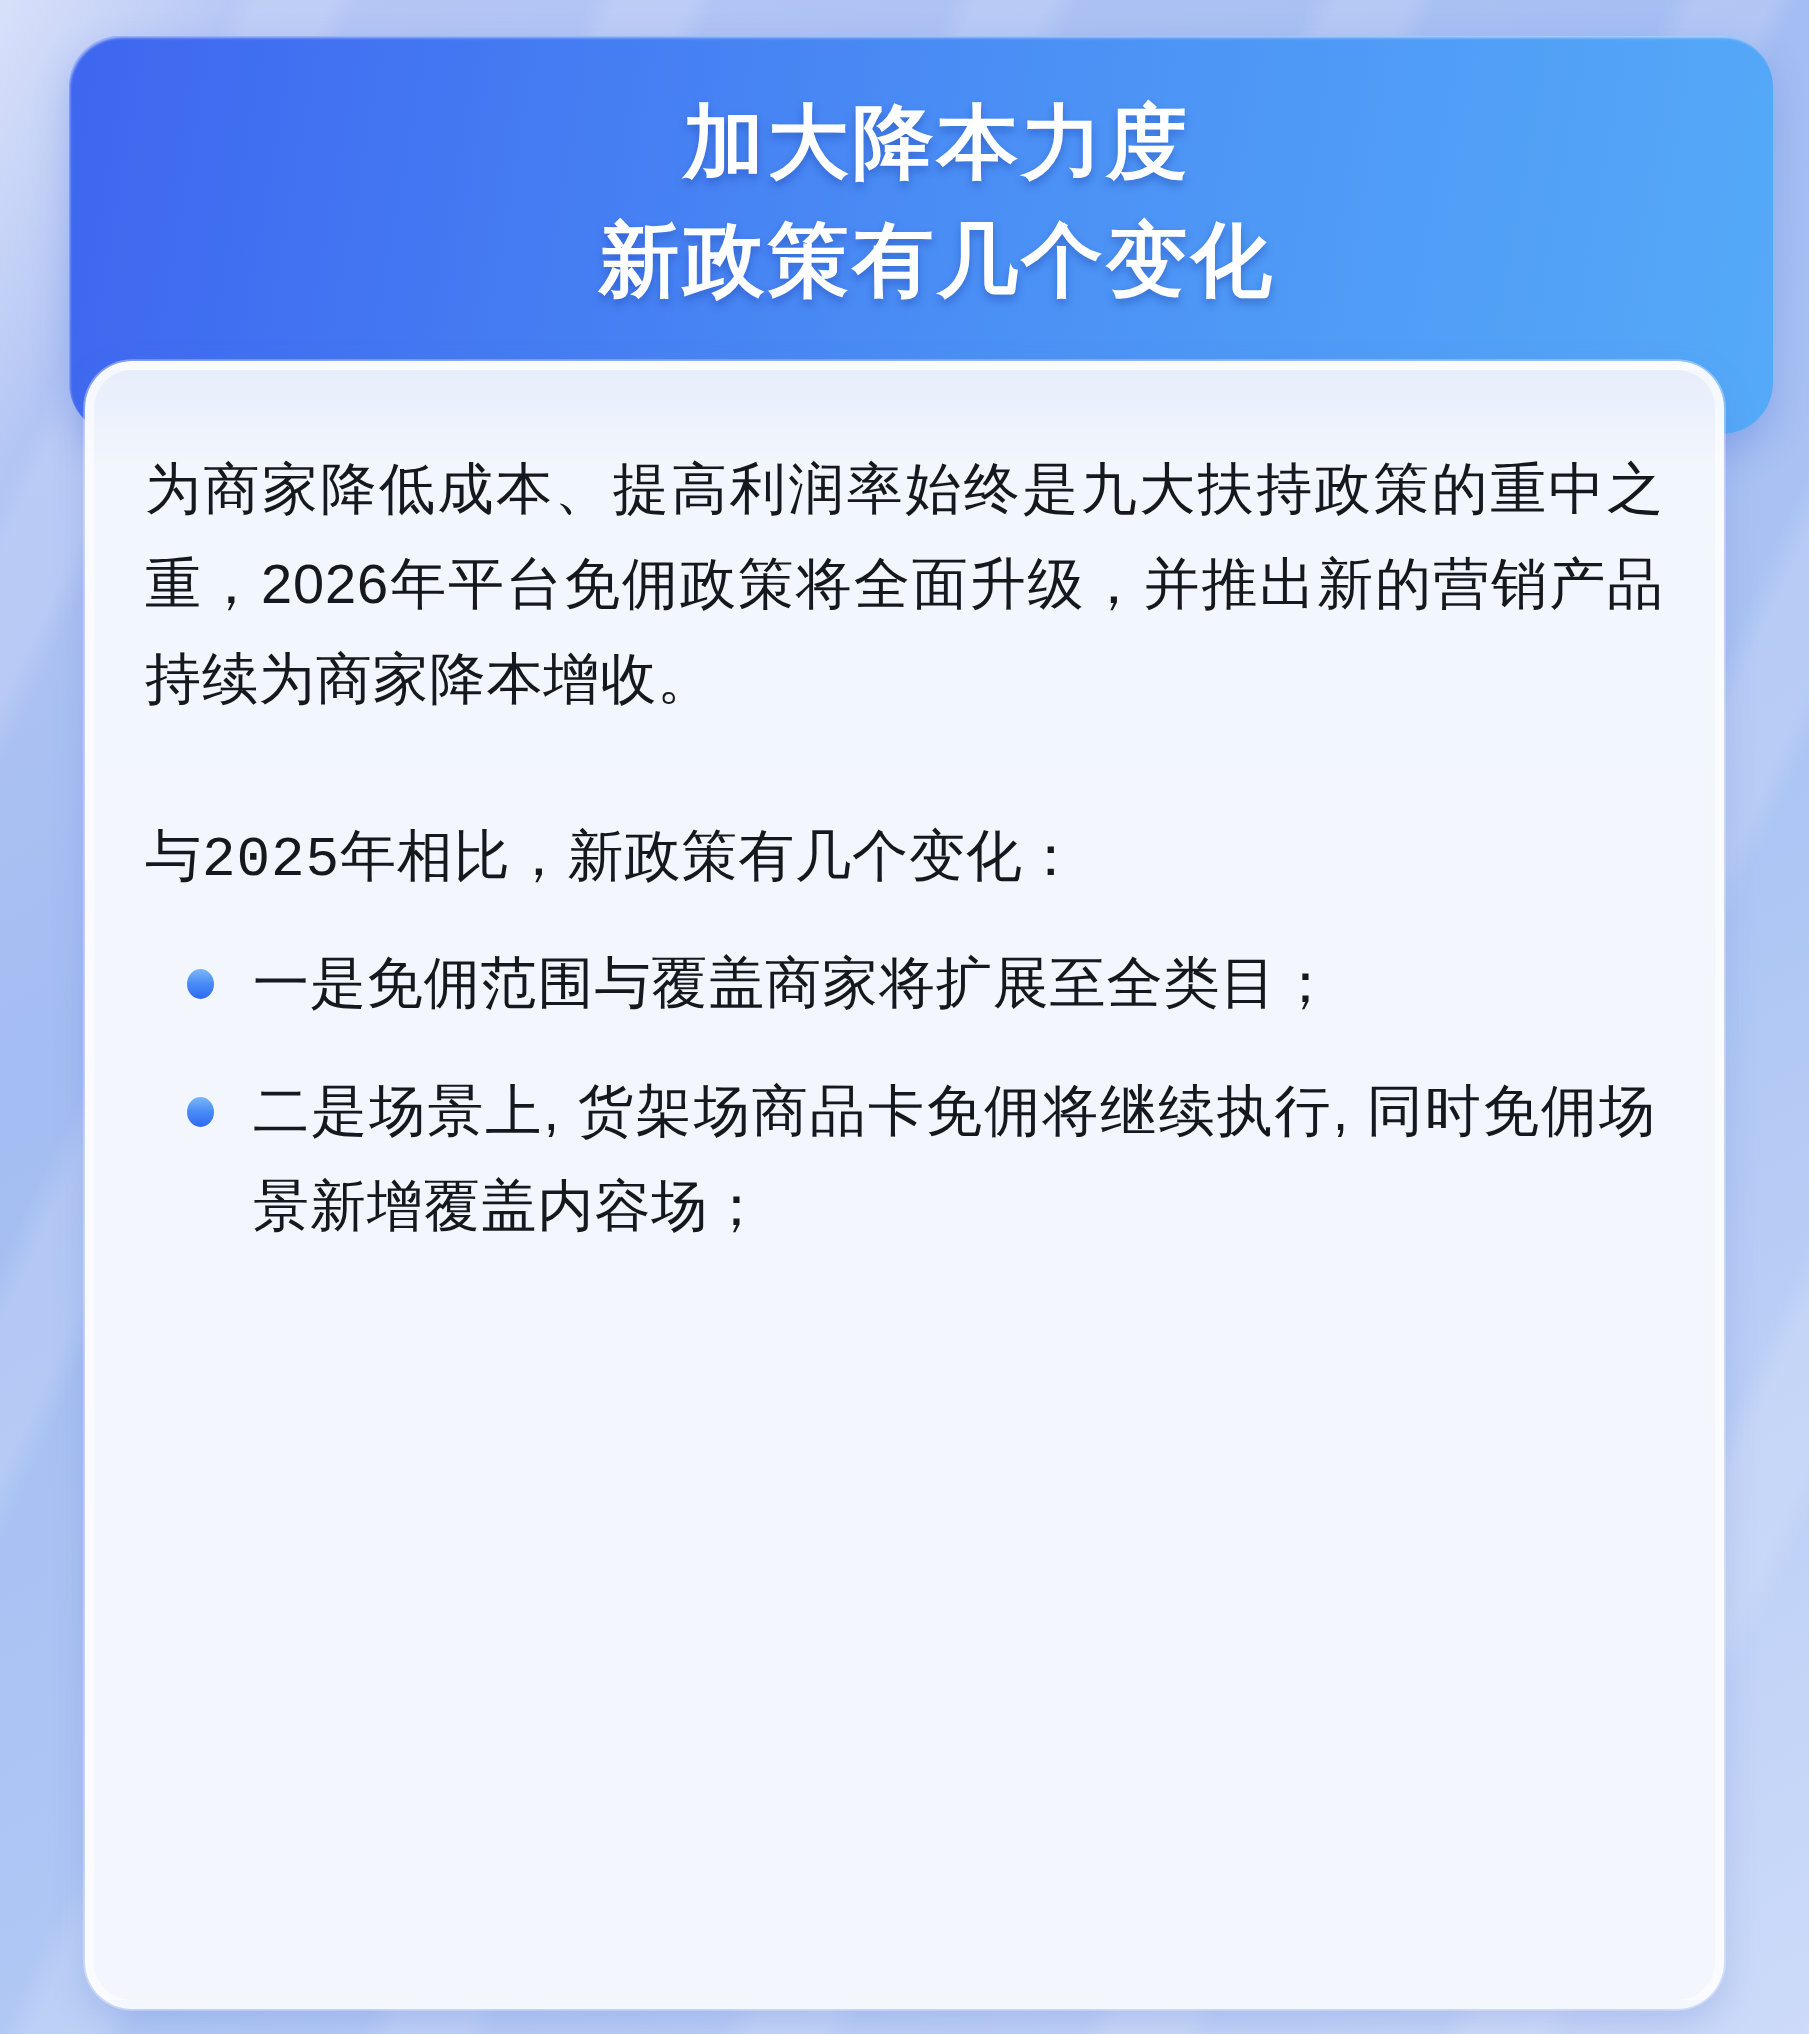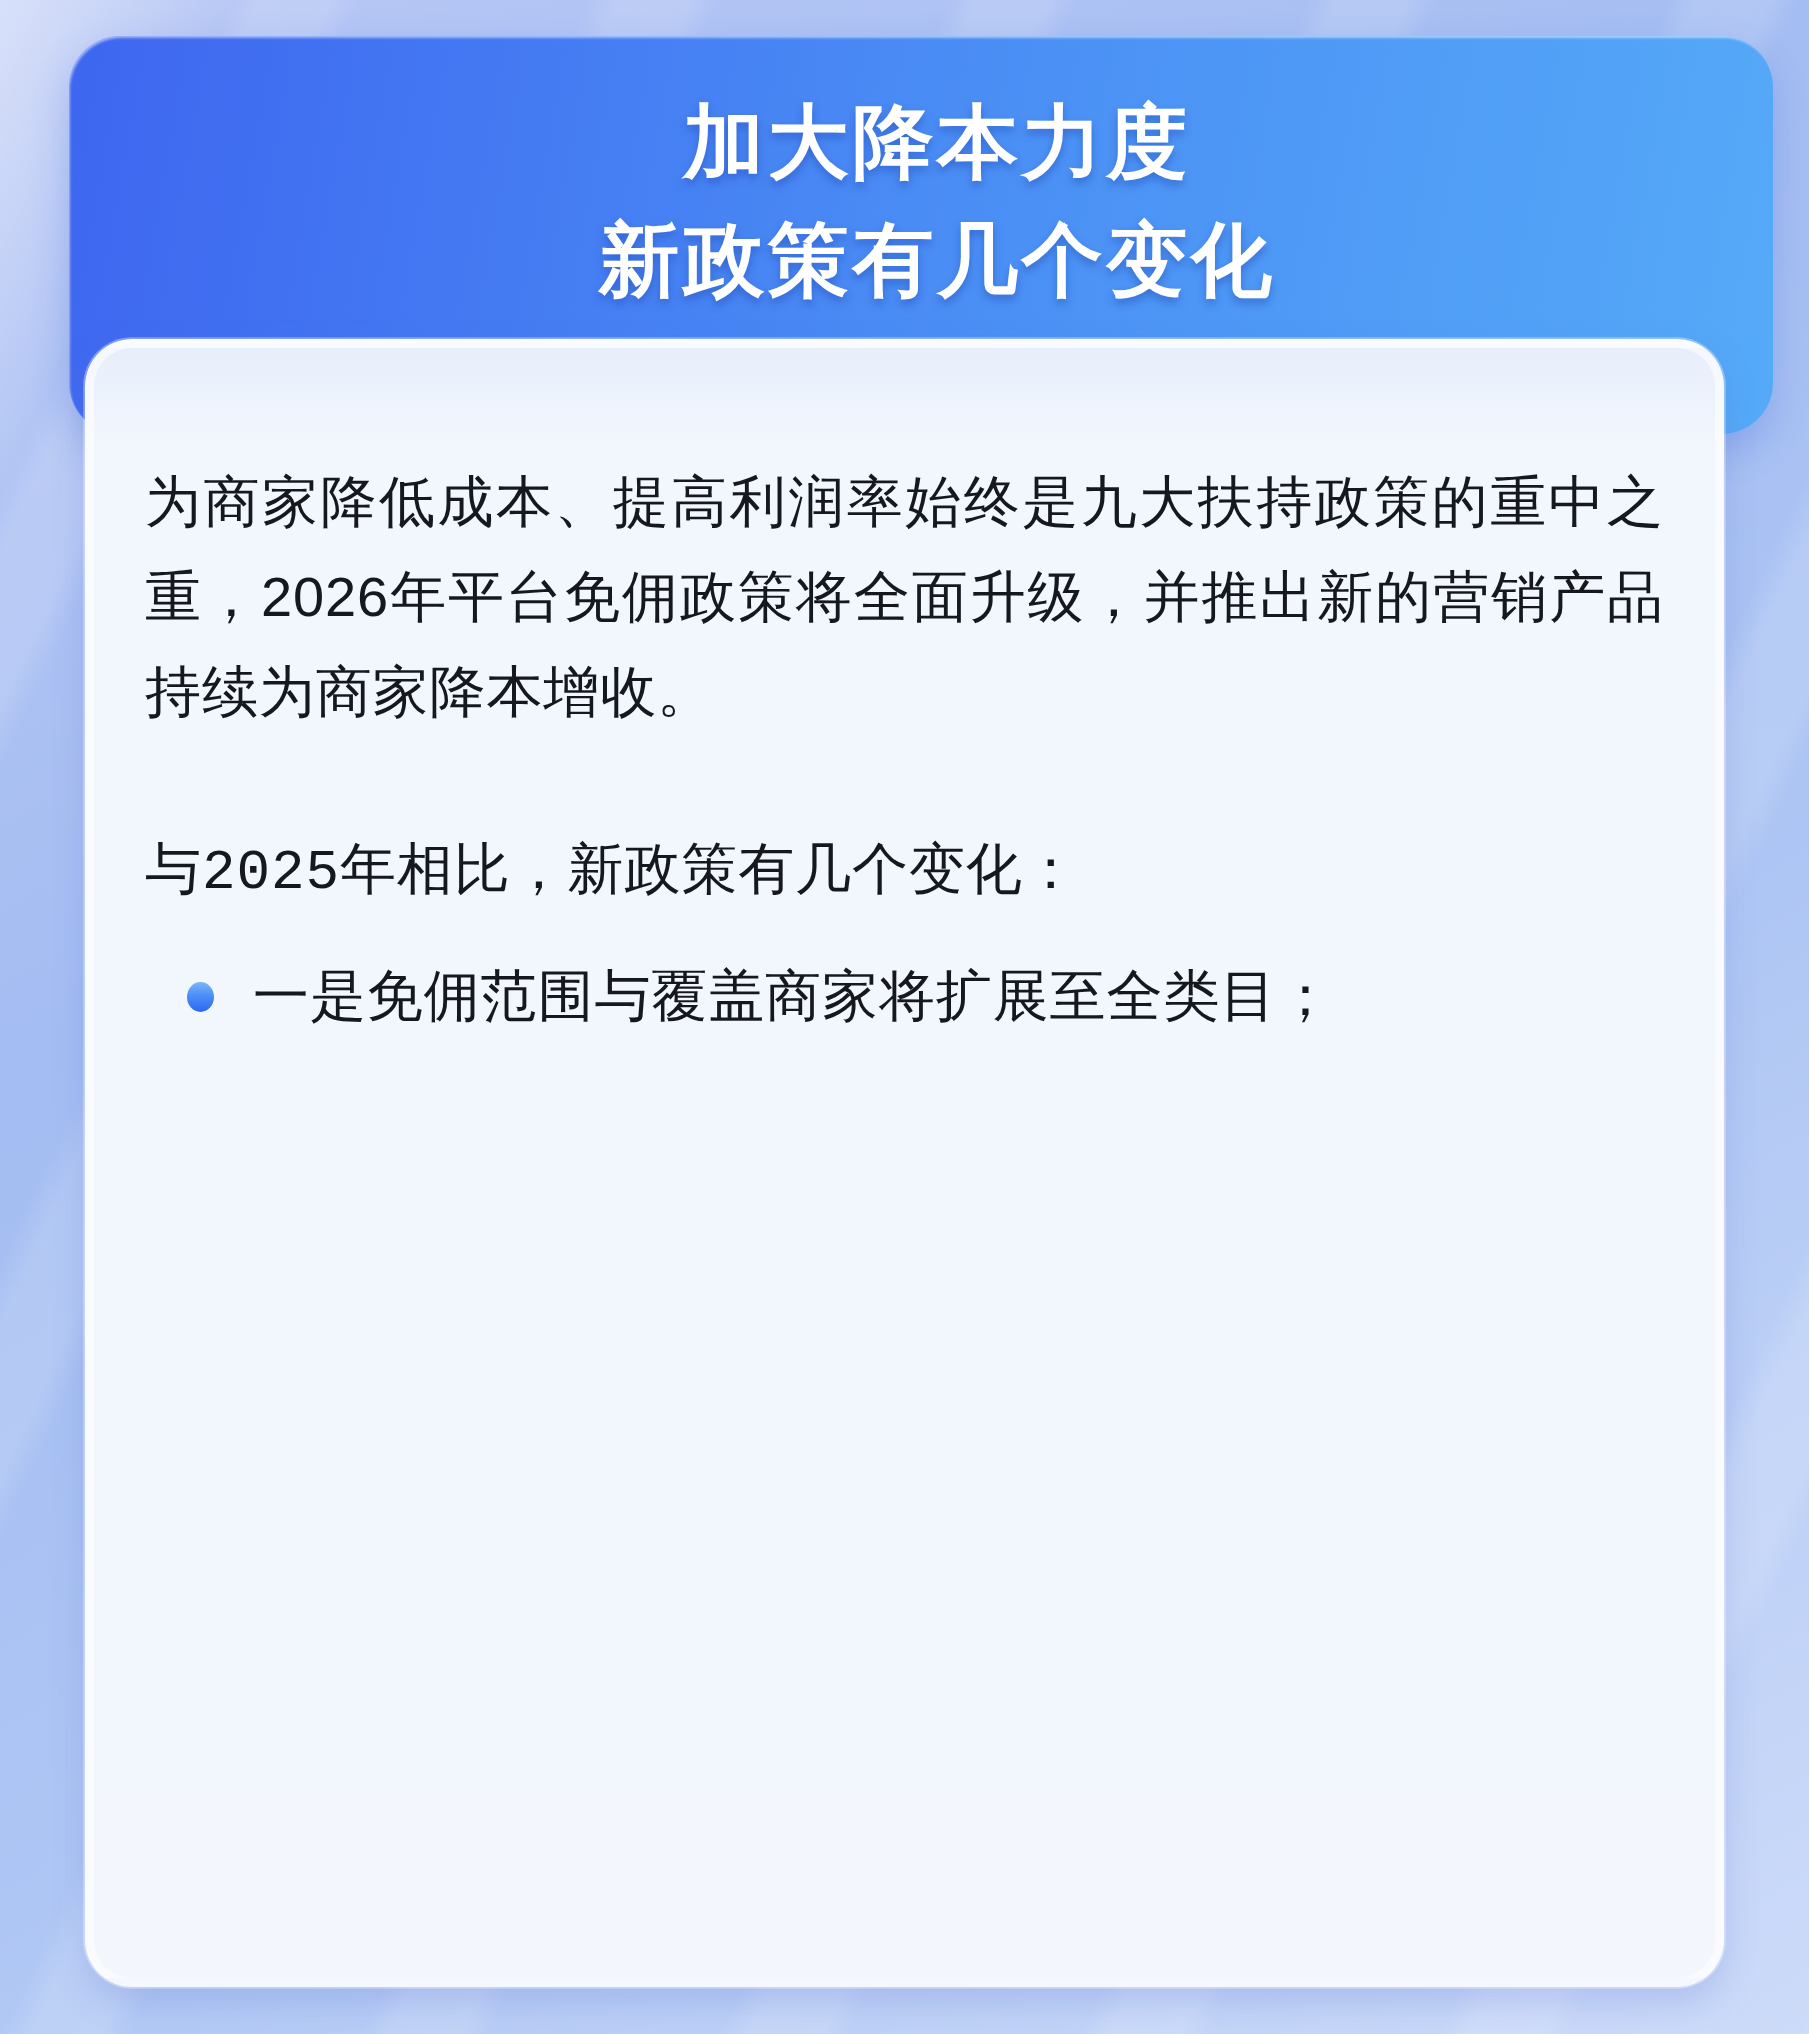--- a/index.html
+++ b/index.html
@@ -46,31 +46,31 @@
     line-height: 118px;
     font-weight: 900;
     letter-spacing: 3.6px;
     text-shadow: 0 5.4px 9px rgba(25,60,165,0.40);
   }
 
   
   .content-card {
     position: absolute;
     left: 85px;
-    top: 339px;
+    top: 361px;
     width: 1639px;
     height: 1648px;
     box-sizing: border-box;
     border-radius: 47px;
     border: 9px solid rgba(255,255,255,0.55);
     background: linear-gradient(180deg, #e7eefb 0%, #f2f6fd 6%, #f3f6fd 100%);
     box-shadow:
       0 0 0 1.8px rgba(255,255,255,0.35),
       0 14.5px 33px rgba(90,120,210,0.25);
-    padding: 106px 51px 54px 51px;
+    padding: 71px 51px 54px 51px;
     color: #15181d;
   }
   .content-card p {
     margin: 0 0 87px 0;
     font-size: 56px;
     line-height: 95px;
     text-align: justify;
     letter-spacing: 0.9px;
   }
   .content-card p.lead-changes {
@@ -117,15 +117,19 @@
   <p>为商家降低成本、提高利润率始终是九大扶持政策的重中之重，2026年平台免佣政策将全面升级，并推出新的营销产品持续为商家降本增收。</p>
 
 
   <p class="lead-changes">与2025年相比，新政策有几个变化：</p>
 
   <ul class="changes-list">
     <li>
       <span class="bullet-dot"></span>
       <span>一是免佣范围与覆盖商家将扩展至全类目；</span>
     </li>
+    <li>
+      <span class="bullet-dot"></span>
+      <span>二是场景上, 货架场商品卡免佣将继续执行, 同时免佣场景新增覆盖内容场；</span>
+    </li>
   </ul>
 </div>
 
 
 </body></html>

